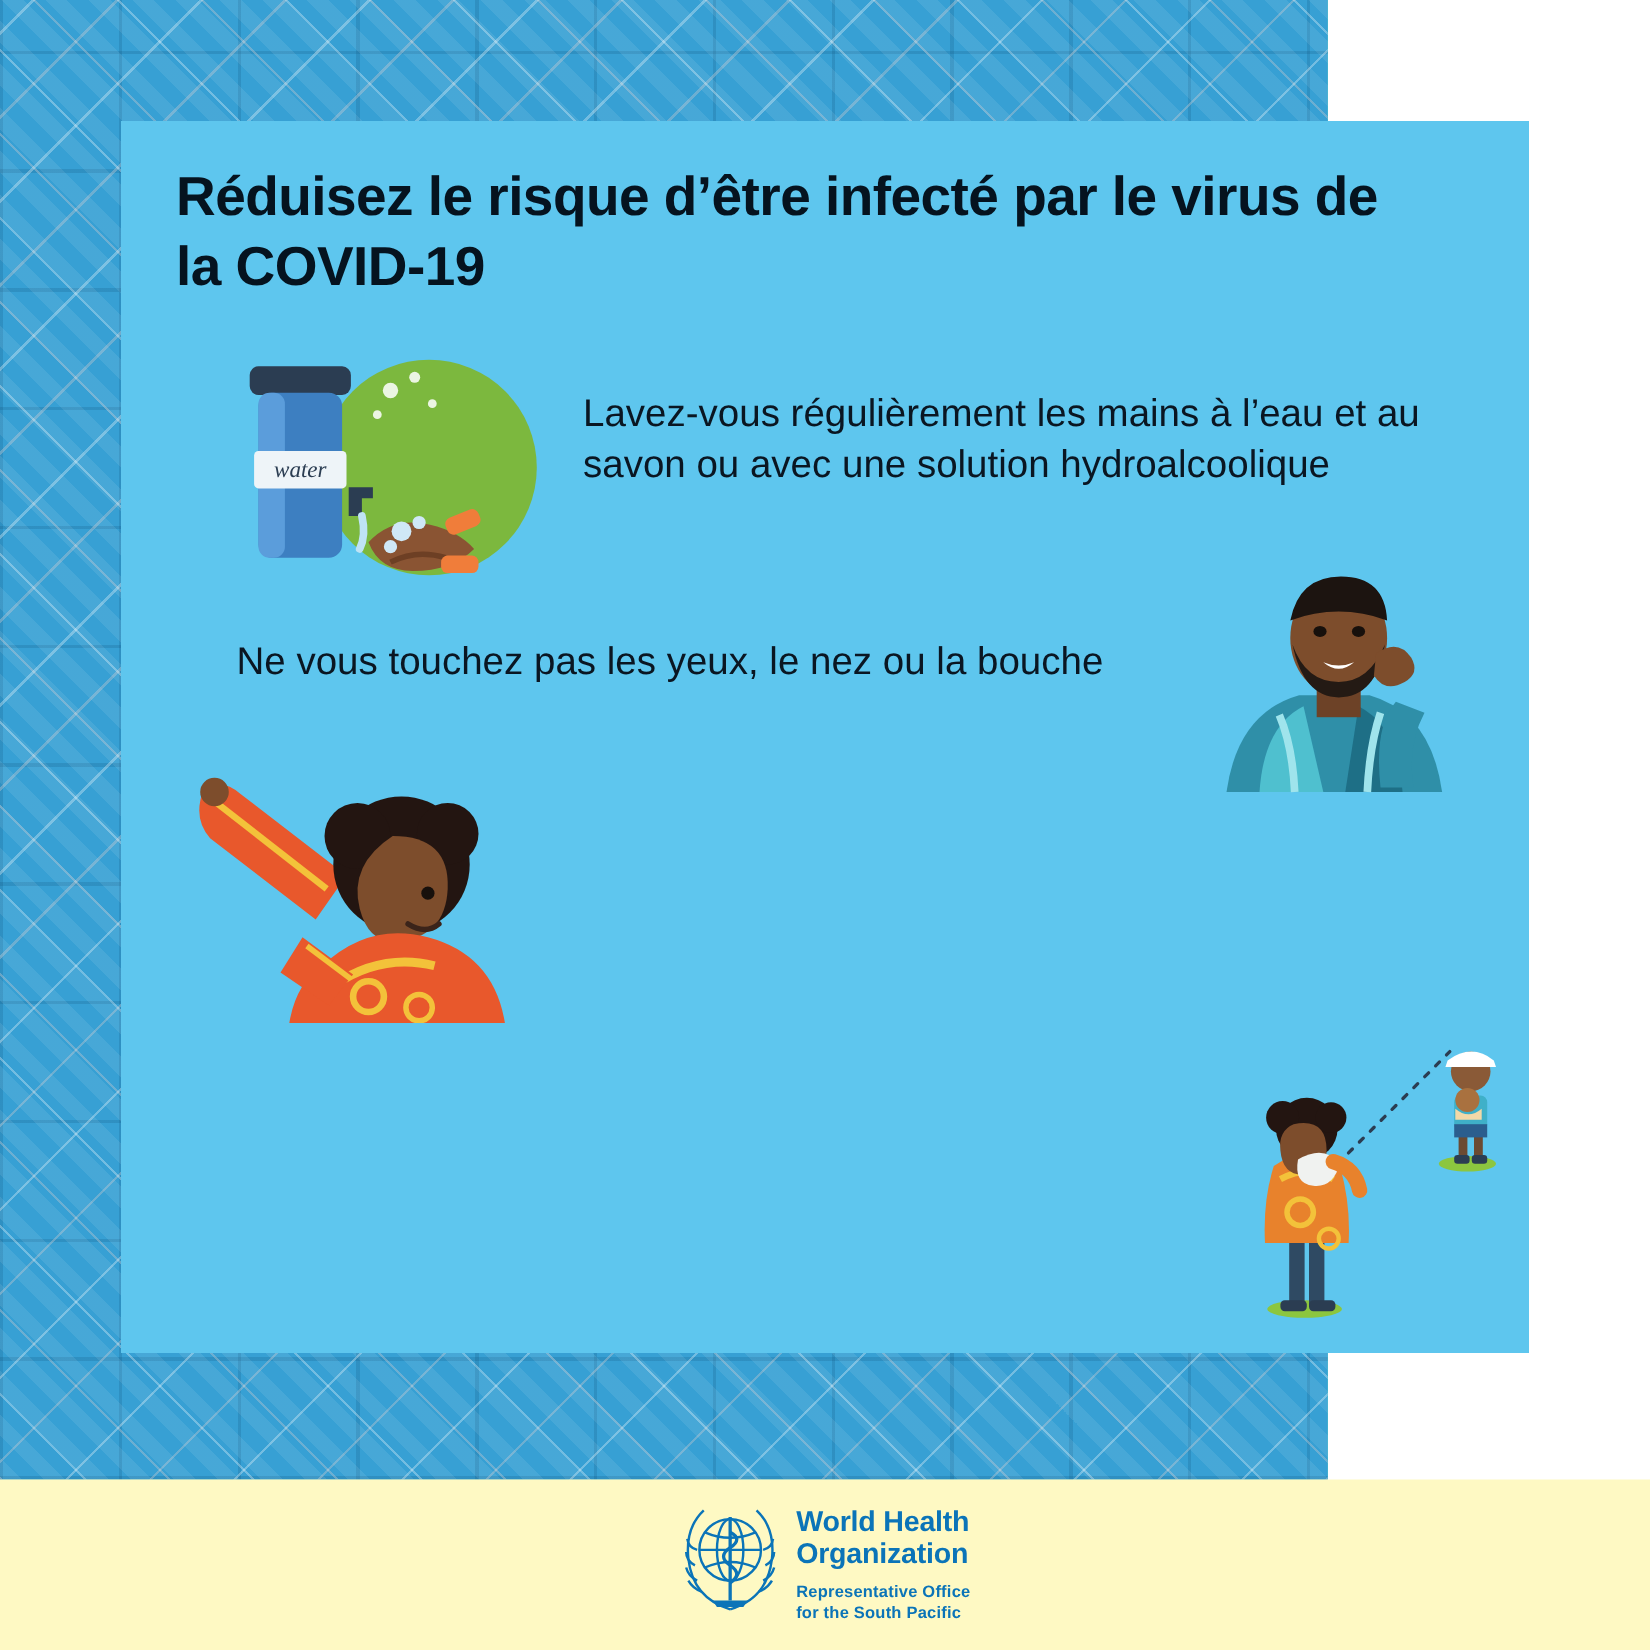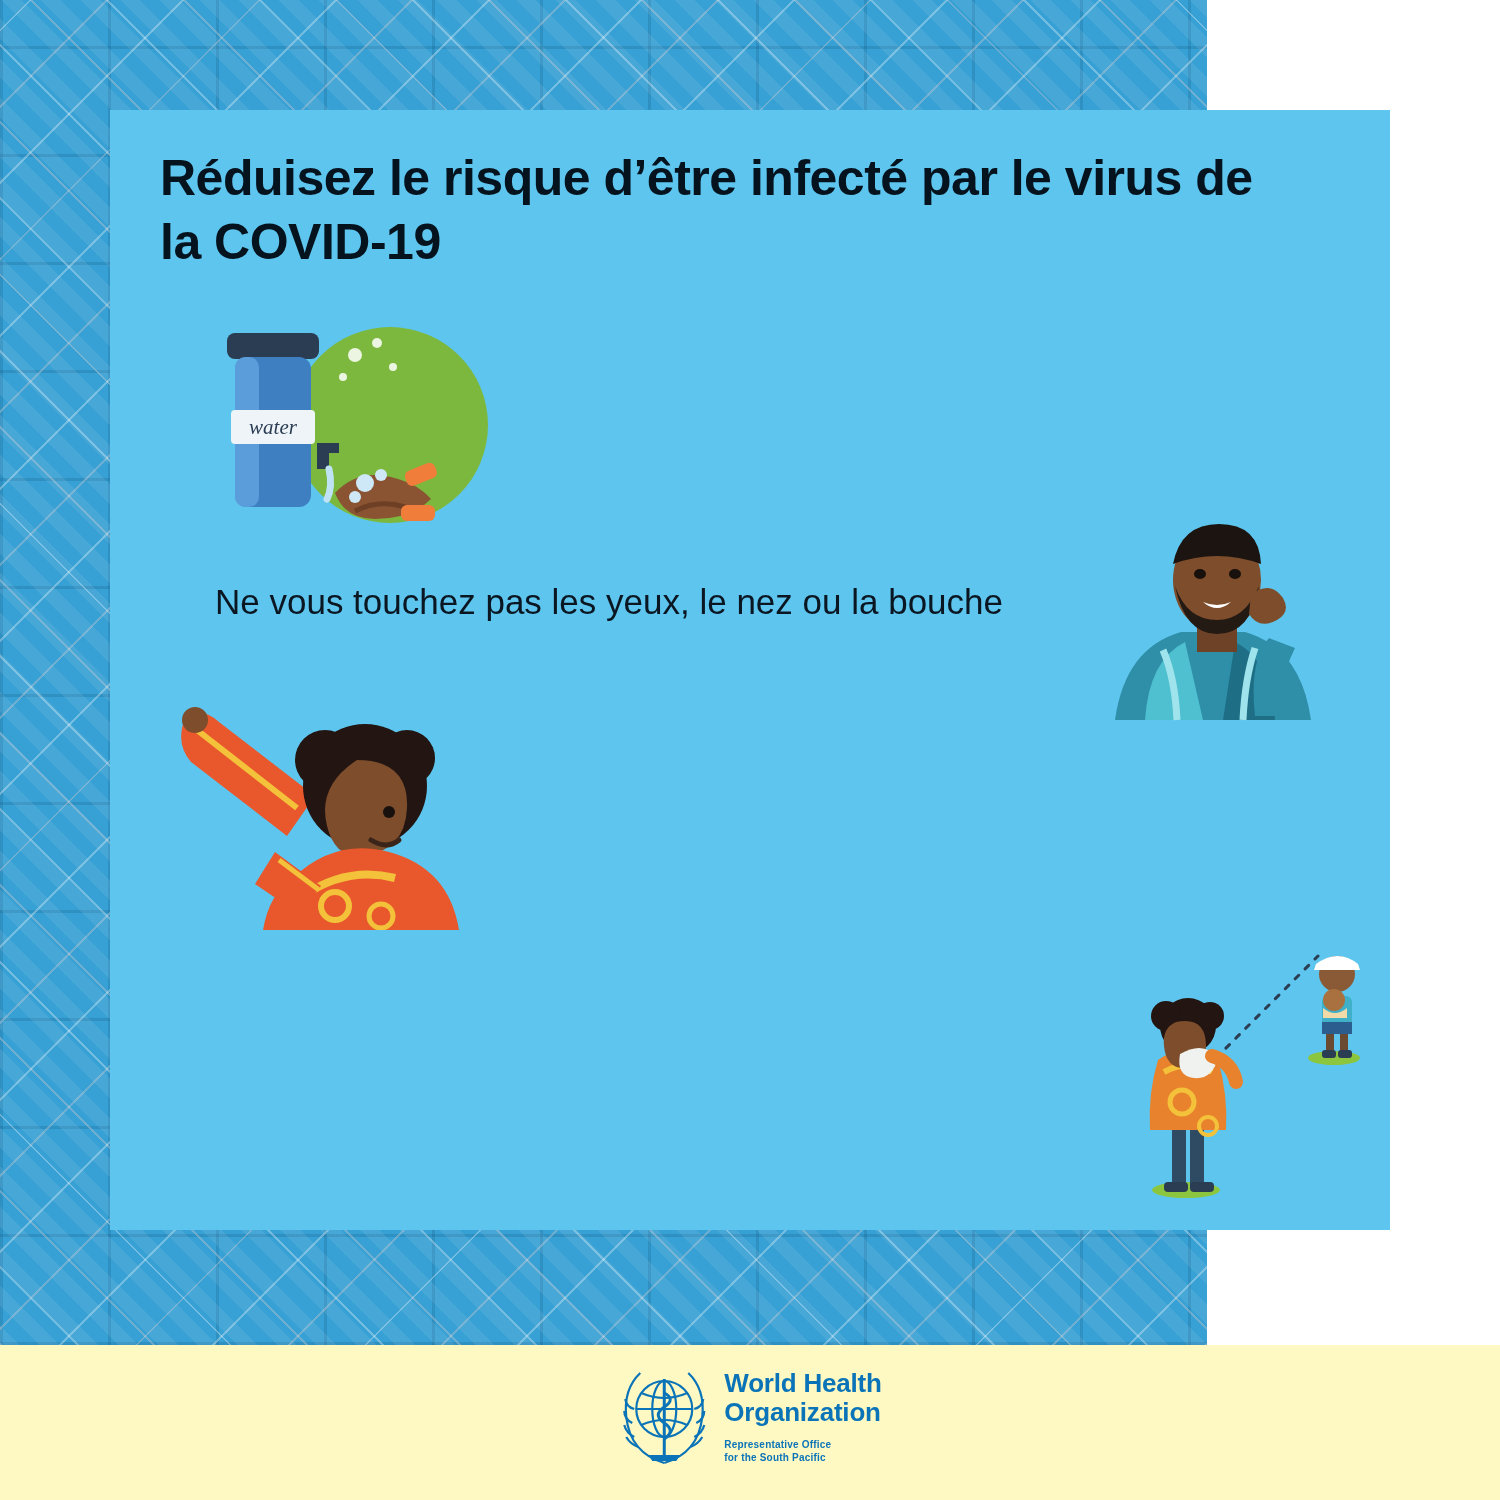--- a/index.html
+++ b/index.html
@@ -108,21 +108,21 @@
     color: #0b74b8;
     font-weight: bold;
     font-size: 26px;
     line-height: 1.12;
     letter-spacing: -0.2px;
   }
   .logo-sub {
     margin-top: 12px;
     color: #0b74b8;
     font-weight: bold;
-    font-size: 10px;
+    font-size: 15px;
     line-height: 1.25;
     letter-spacing: .2px;
   }
 </style>
 </head>
 <body>
 
 <div class="poster">
 
   <div class="pattern-border"></div>
@@ -154,20 +154,21 @@
       <circle cx="176" cy="160" r="6" fill="#cfe8f7"></circle>
       <circle cx="150" cy="182" r="6" fill="#cfe8f7"></circle>
 
       <circle cx="150" cy="40" r="7" fill="#ffffff" opacity=".85"></circle>
       <circle cx="172" cy="28" r="5" fill="#ffffff" opacity=".85"></circle>
       <circle cx="138" cy="62" r="4" fill="#ffffff" opacity=".85"></circle>
       <circle cx="188" cy="52" r="4" fill="#ffffff" opacity=".85"></circle>
     </svg>
   </div>
 
+  <div class="msg" id="msg-wash">Lavez-vous régulièrement les mains à l’eau et au savon ou avec une solution hydroalcoolique</div>
 
   <div class="art" id="art-face">
     <svg width="230" height="210" viewBox="0 0 230 210" xmlns="http://www.w3.org/2000/svg">
 
       <path d="M10 200 q10 -72 66 -88 l64 0 q56 16 66 88 z" fill="#2f8fa8"></path>
       <path d="M40 200 q4 -60 40 -78 l18 78 z" fill="#4fc0cf"></path>
       <path d="M130 122 q36 18 40 78 l-52 0 z" fill="#1e6f86"></path>
       <path d="M58 130 q12 28 14 70" stroke="#9fe4ec" stroke-width="7" fill="none"></path>
       <path d="M150 128 q-10 30 -12 72" stroke="#9fe4ec" stroke-width="7" fill="none"></path>
 

